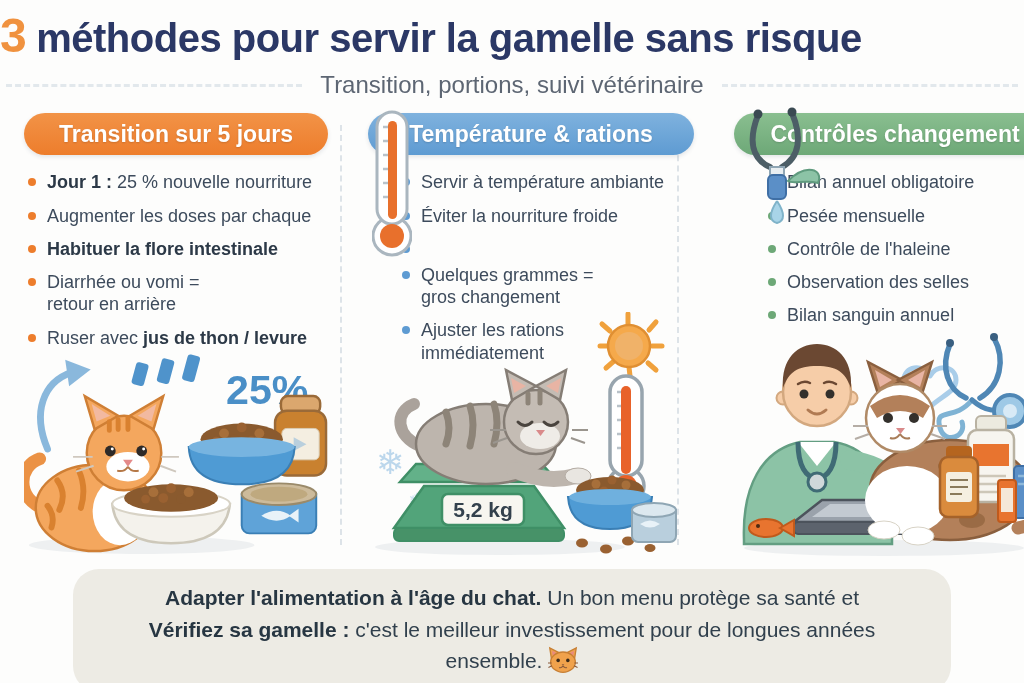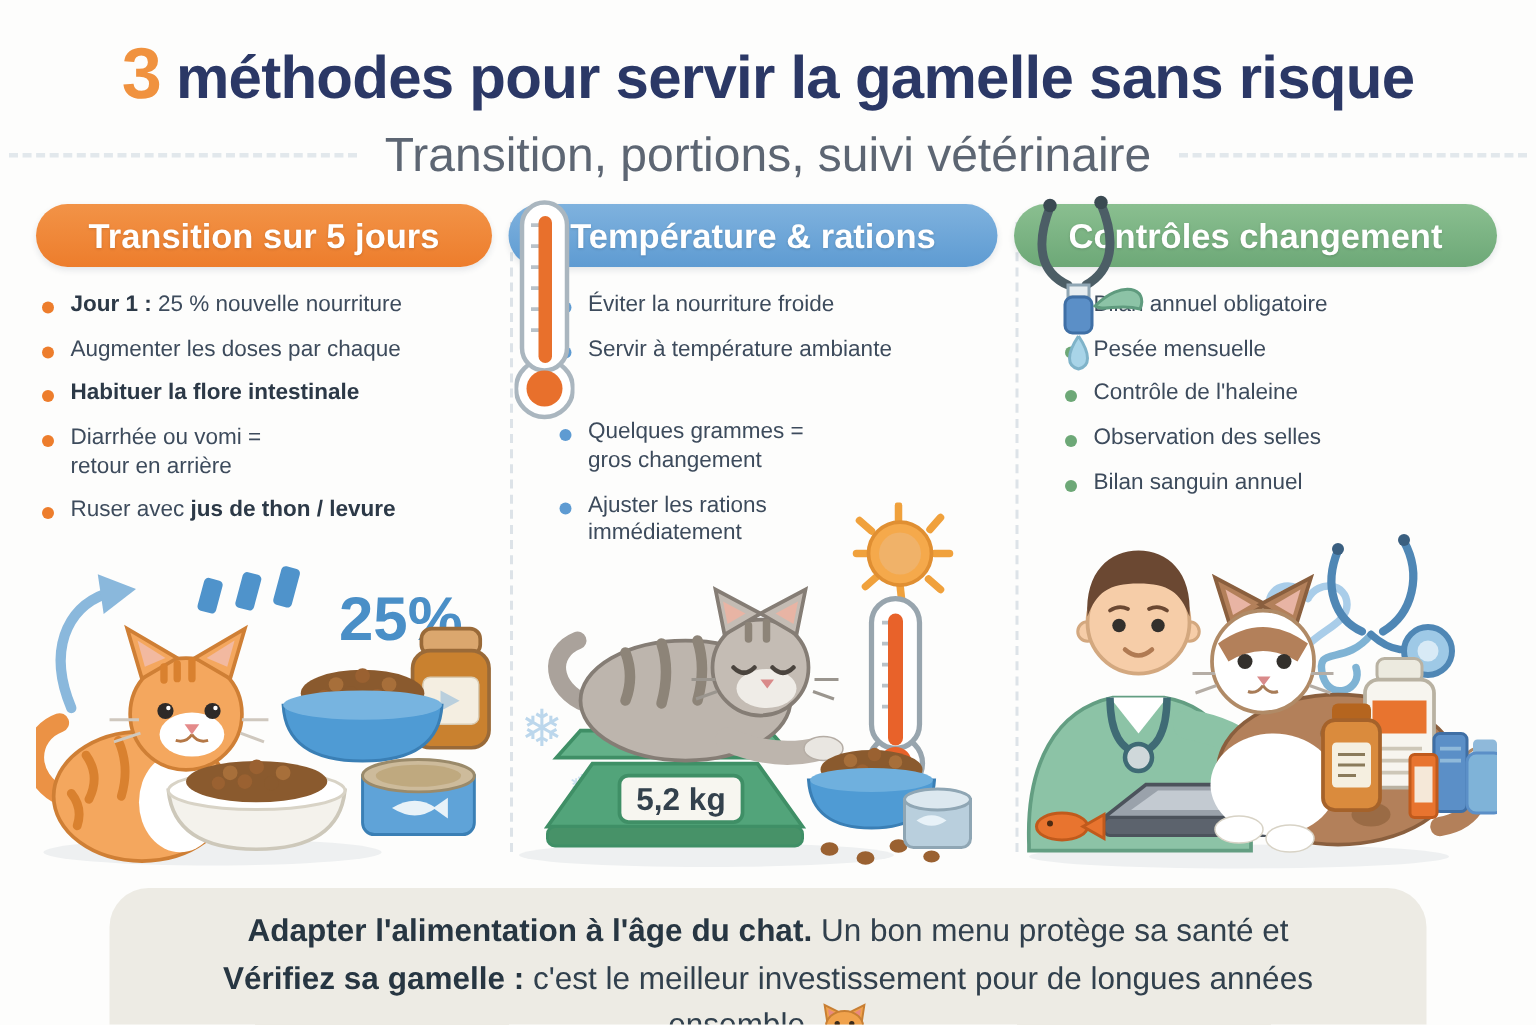--- a/index.html
+++ b/index.html
@@ -1,44 +1,44 @@
 <!DOCTYPE html>
 <html><head>
 <meta charset="utf-8">
 <style>
   * { margin:0; padding:0; box-sizing:border-box; }
   body { width:1024px; height:683px; background:#fdfdfc; font-family:"Liberation Sans", sans-serif; overflow:hidden; }
   .page { position:relative; width:1024px; height:683px; }
 
   
-  header { padding-top:22px; text-align:center; }
+  header { padding-top:8px; }
   h1 { font-size:40px; font-weight:700; color:#2b3866; letter-spacing:-0.5px; line-height:1.15; }
   .t-num { color:#f0923f; font-size:48px; margin-right:10px; }
   .subtitle-row { display:flex; align-items:center; gap:18px; margin-top:8px; padding:0 6px; }
   .dash-rule { flex:1; border-top:3px dashed #e2e8ec; }
-  .subtitle { font-size:32px; color:#5d6673; }
+  .subtitle { font-size:24px; color:#5d6673; }
 
   
   .columns { position:relative; margin-top:14px; height:448px;
-             display:grid; grid-template-columns:304px 326px 322px; column-gap:11px; padding:0 24px; }
+             display:grid; grid-template-columns:304px 326px 322px; column-gap:40px; padding:0 24px; }
   .sep { position:absolute; top:12px; height:420px; border-left:2.5px dashed #dde3e8; }
   .sep-1 { left:340px; } .sep-2 { left:677px; }
   .col { position:relative; }
 
   .pill { position:relative; z-index:2; height:42px; border-radius:24px;
           display:flex; align-items:center; justify-content:center;
           color:#fff; font-weight:700; font-size:23px;
           box-shadow:0 2px 4px rgba(40,60,80,.12); text-shadow:0 1px 2px rgba(0,0,0,.15); }
   .col-icon { position:absolute; z-index:3; }
   .thermo-pos { left:4px; top:-4px; }
   .steth-pos { left:6px; top:-6px; }
 
   ul.bullets { list-style:none; margin:16px 0 0; padding-left:4px; position:relative; z-index:2; }
   .col-1 ul.bullets, .col-2 ul.bullets { padding-left:34px; }
-  ul.bullets li { display:flex; gap:11px; margin-bottom:11px; font-size:15px; color:#3d4b5c; line-height:1.24; }
+  ul.bullets li { display:flex; gap:11px; margin-bottom:11px; font-size:18px; color:#3d4b5c; line-height:1.24; }
   .dot { width:8px; height:8px; border-radius:50%; margin-top:7px; flex:none; }
   .btxt { white-space:pre-line; }
   .bold { font-weight:700; color:#2c3947; }
 
   .illu { position:absolute; left:0; bottom:4px; width:100%; z-index:1; pointer-events:none; }
 
   
   footer { width:878px; margin:8px auto 0; background:#edebe4; border-radius:26px;
            padding:13px 26px 15px; text-align:center; font-size:21px; color:#31404d; line-height:1.5; }
   .fb { font-weight:700; color:#273642; }
@@ -166,25 +166,25 @@
       <svg class="col-icon thermo-pos" width="40" height="150" viewBox="0 0 40 150">
         <circle cx="20" cy="127" r="19" fill="#ffffff" stroke="#aab6bf" stroke-width="3"></circle>
         <rect x="5" y="3" width="30" height="112" rx="15" fill="#ffffff" stroke="#aab6bf" stroke-width="3"></rect>
         <path d="M11,18 h9 M11,32 h9 M11,46 h9 M11,60 h9 M11,74 h9 M11,88 h9" stroke="#b9c2c9" stroke-width="2.5"></path>
         <rect x="16" y="12" width="9" height="98" rx="4.5" fill="#e8702c"></rect>
         <circle cx="20" cy="127" r="12" fill="#e8702c"></circle>
       </svg>
       <ul class="bullets">
           <li>
             <span class="dot" style="background: rgb(94, 155, 210);"></span>
+            <span class="btxt"><span>Servir à température ambiante</span></span>
+          </li>
+          <li>
+            <span class="dot" style="background: rgb(94, 155, 210);"></span>
             <span class="btxt"><span>Éviter la nourriture froide</span></span>
-          </li>
-          <li>
-            <span class="dot" style="background: rgb(94, 155, 210);"></span>
-            <span class="btxt"><span>Servir à température ambiante</span></span>
           </li>
           <li>
             <span class="dot" style="background: rgb(94, 155, 210);"></span>
           </li>
           <li>
             <span class="dot" style="background: rgb(94, 155, 210);"></span>
             <span class="btxt"><span>Quelques grammes =
 gros changement</span></span>
           </li>
           <li>

